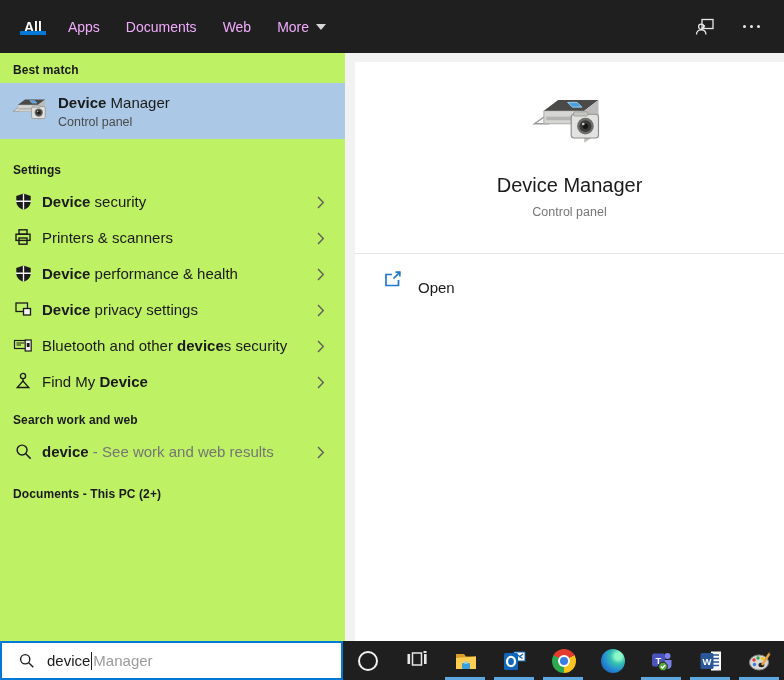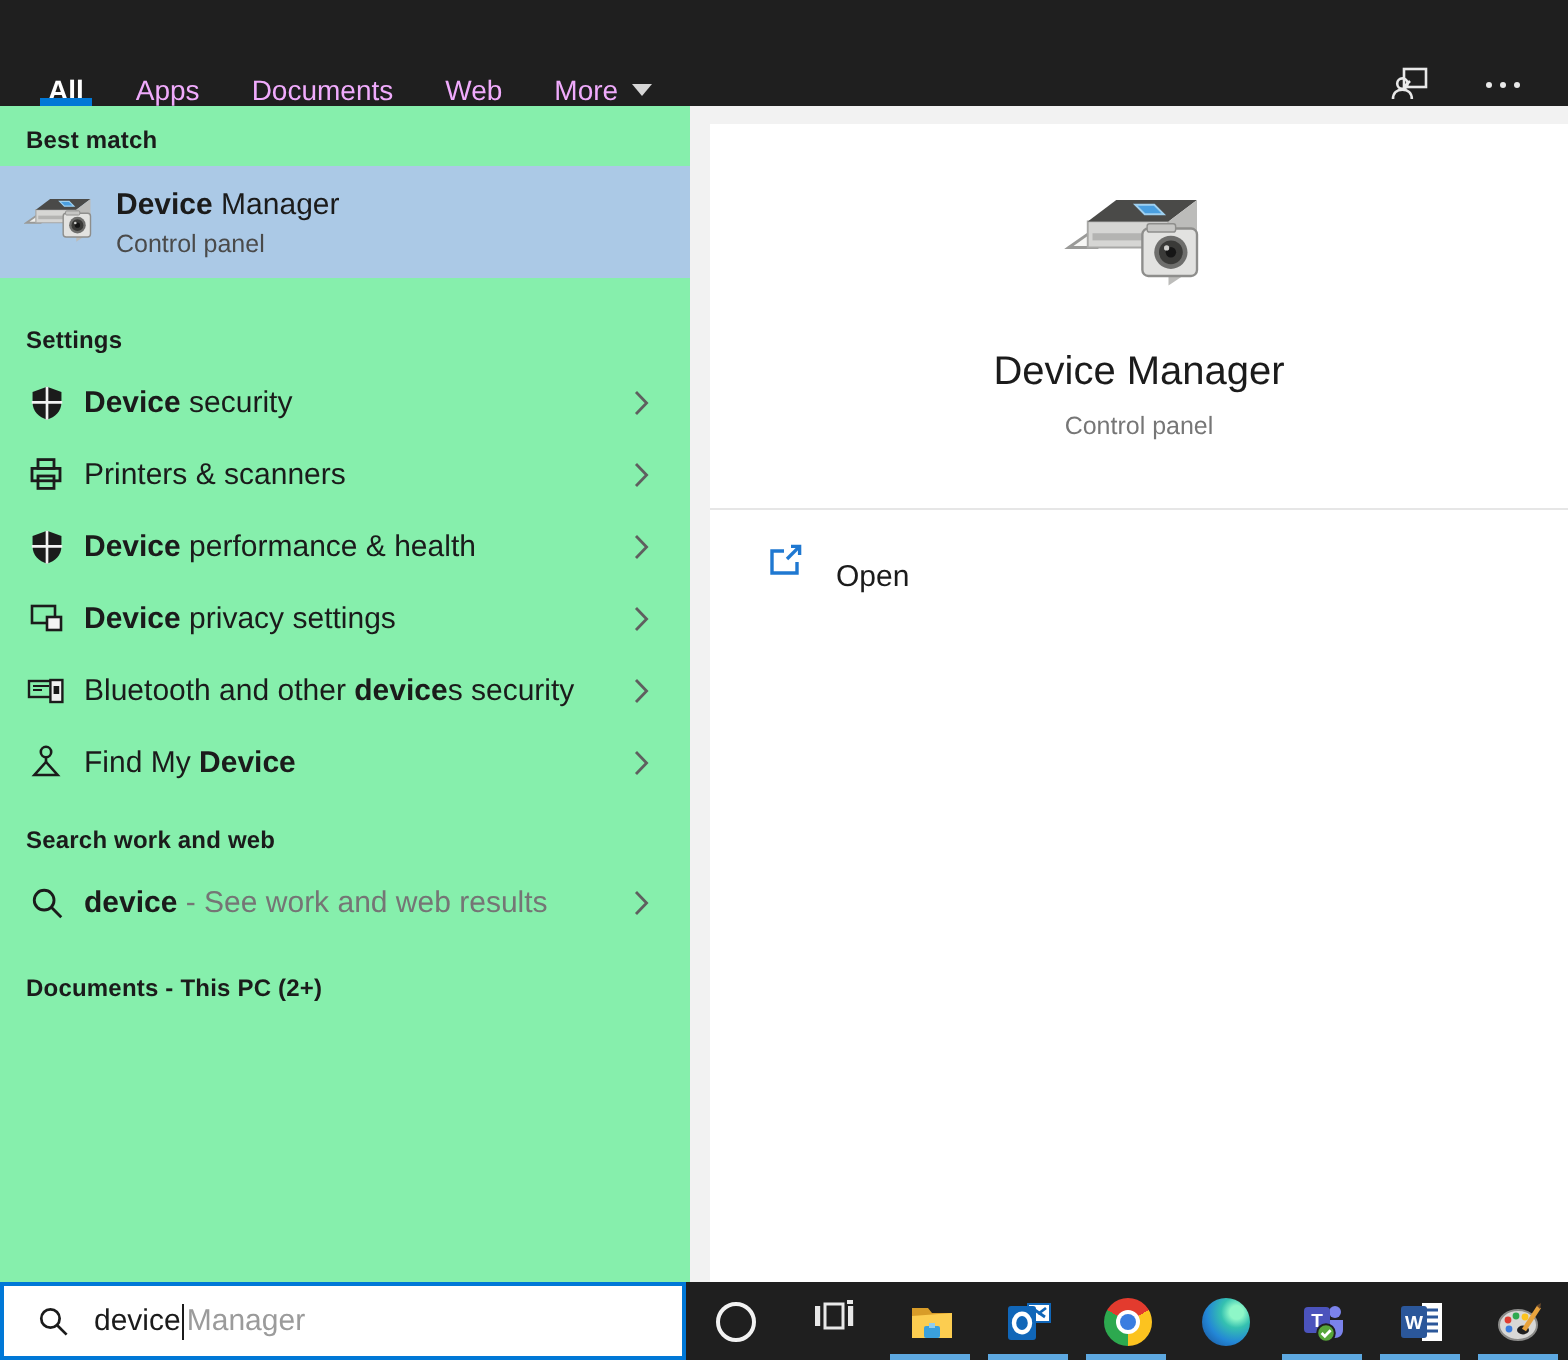--- a/index.html
+++ b/index.html
@@ -7,21 +7,21 @@
   body {
     font-family:"Liberation Sans", sans-serif;
     position:relative; width:784px; height:680px;
     background:#f2f2f2; overflow:hidden;
     -webkit-font-smoothing:antialiased;
   }
 
   
   .topbar {
     position:absolute; left:0; top:0; width:784px; height:53px;
-    background:#1f1f1f; display:flex; align-items:flex-end;
+    background:#1f1f1f; display:flex; align-items:center;
     padding-left:24px;
   }
   .tabs { display:flex; align-items:stretch; gap:26px; }
   .tab {
     display:flex; align-items:center; position:relative;
     color:#f0abfc; font-size:14px; cursor:default;
   }
   .tab.active { color:#ffffff; font-weight:bold; }
   .tab.active .tab-underline {
     position:absolute; left:-4px; right:-4px; bottom:0; height:4px;
@@ -36,21 +36,21 @@
     margin-left:auto; display:flex; align-items:center; gap:24px;
     padding-right:22px;
   }
   .topbar-icon { width:22px; height:22px; display:flex; align-items:center; justify-content:center; }
   .ellipsis { display:flex; gap:4px; }
   .ellipsis i { width:3px; height:3px; border-radius:50%; background:#e8e8e8; }
 
   
   .left-panel {
     position:absolute; left:0; top:53px; width:345px; height:588px;
-    background:#86efac;
+    background:#bef264;
   }
   .section-h {
     font-size:12px; font-weight:bold; color:#1b1b1b;
     padding:10px 0 6px 13px; letter-spacing:.1px;
   }
   .bestmatch-row {
     width:345px; height:56px; background:#abc9e6;
     display:flex; align-items:center; cursor:default;
   }
   .bestmatch-row .bm-icon { width:38px; margin-left:12px; }

